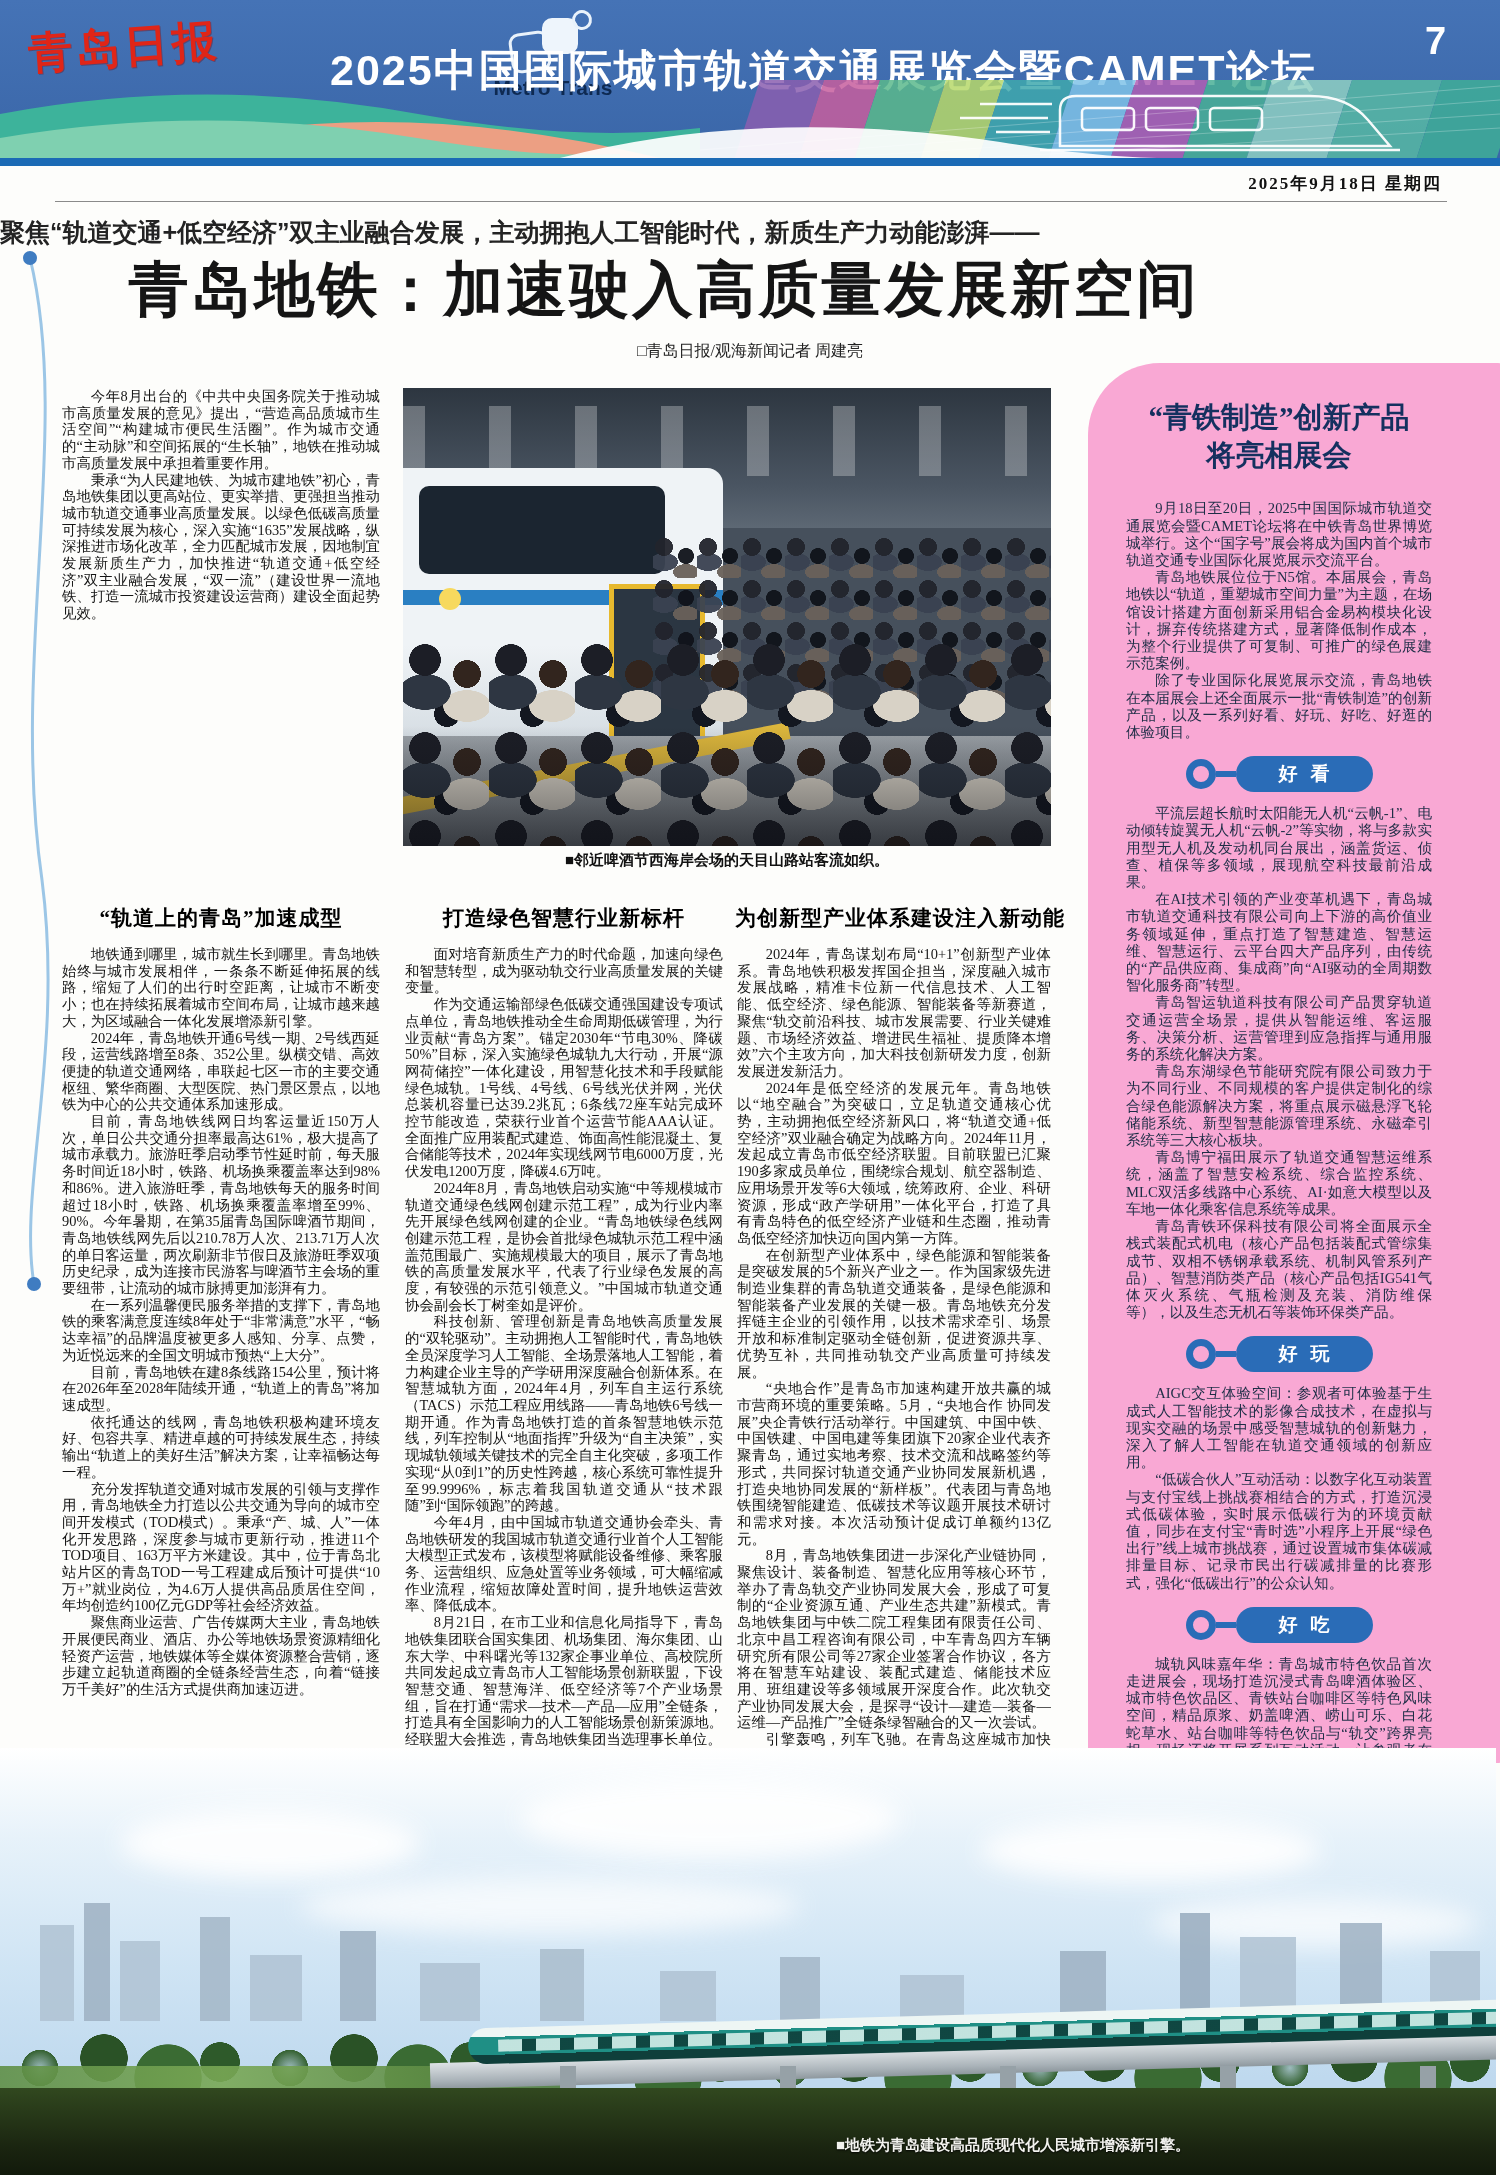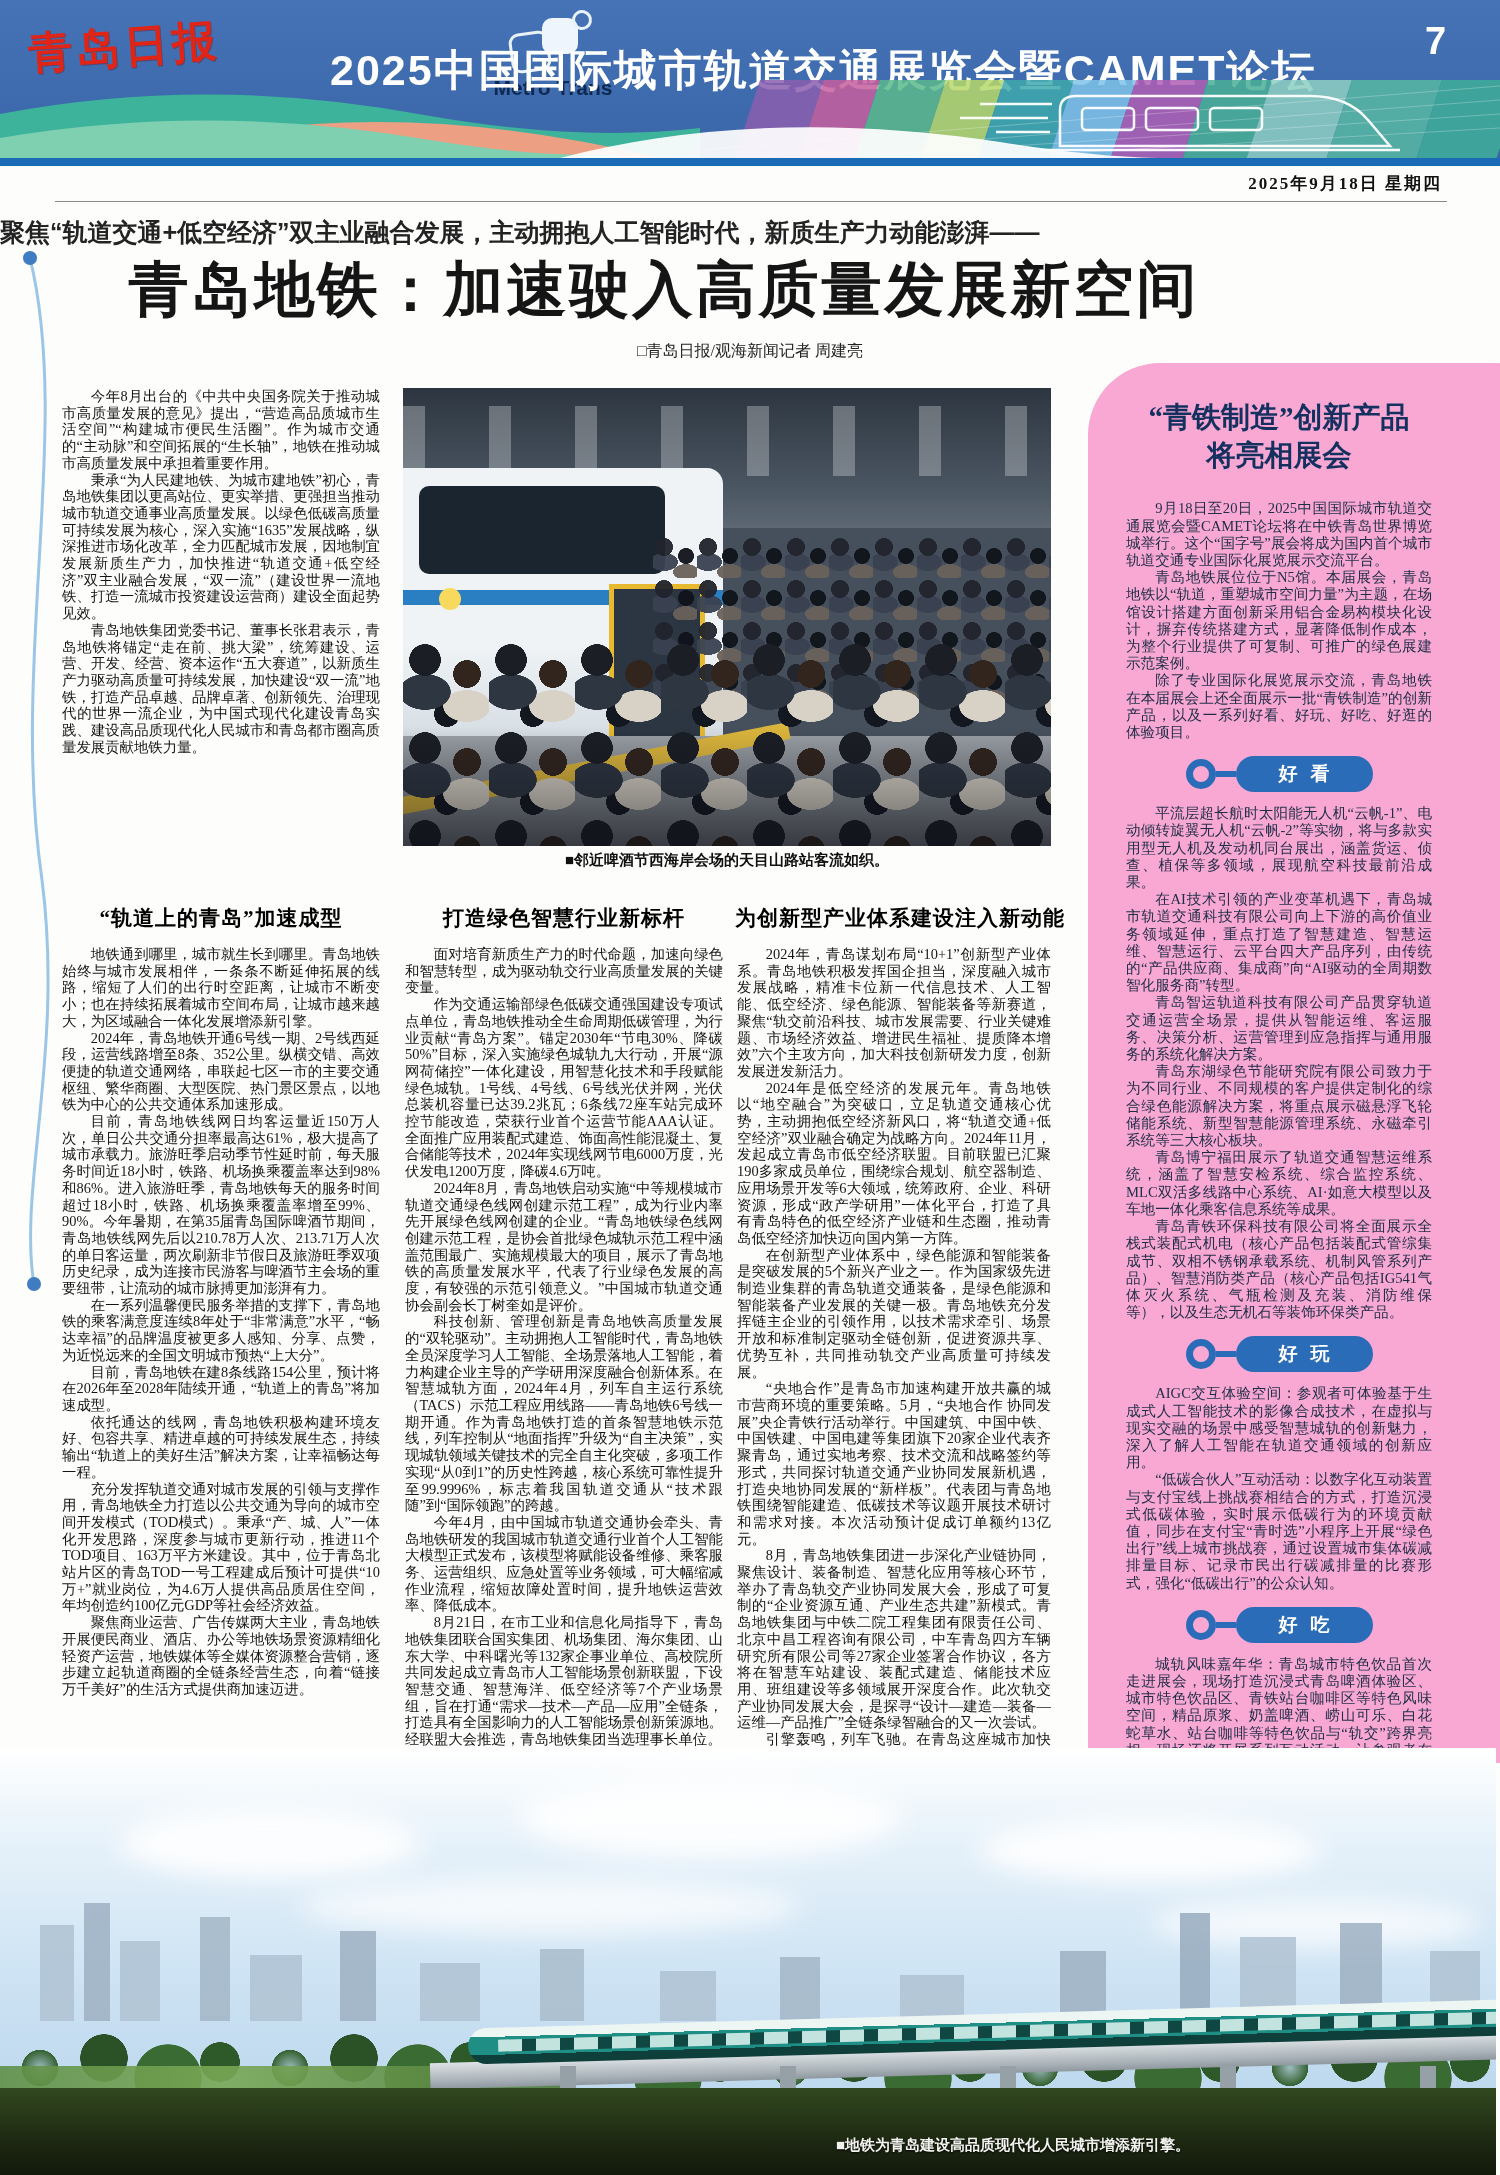--- a/index.html
+++ b/index.html
@@ -171,21 +171,20 @@
 
 <svg class="abs ribbon" width="70" height="1070">
   <path d="M24,18 C66,190 4,420 36,640 C58,810 12,950 28,1044" stroke="#9cc6e6" stroke-width="3" fill="none"></path>
   <circle cx="24" cy="18" r="7" fill="#3f7cc1"></circle>
   <circle cx="28" cy="1044" r="7" fill="#3f7cc1"></circle>
 </svg>
 
 <div class="abs col" style="left:62px;top:388px;">
     <p>今年8月出台的《中共中央国务院关于推动城市高质量发展的意见》提出，“营造高品质城市生活空间”“构建城市便民生活圈”。作为城市交通的“主动脉”和空间拓展的“生长轴”，地铁在推动城市高质量发展中承担着重要作用。</p>
     <p>秉承“为人民建地铁、为城市建地铁”初心，青岛地铁集团以更高站位、更实举措、更强担当推动城市轨道交通事业高质量发展。以绿色低碳高质量可持续发展为核心，深入实施“1635”发展战略，纵深推进市场化改革，全力匹配城市发展，因地制宜发展新质生产力，加快推进“轨道交通+低空经济”双主业融合发展，“双一流”（建设世界一流地铁、打造一流城市投资建设运营商）建设全面起势见效。</p>
-    <p>青岛地铁集团党委书记、董事长张君表示，青岛地铁将锚定“走在前、挑大梁”，统筹建设、运营、开发、经营、资本运作“五大赛道”，以新质生产力驱动高质量可持续发展，加快建设“双一流”地铁，打造产品卓越、品牌卓著、创新领先、治理现代的世界一流企业，为中国式现代化建设青岛实践、建设高品质现代化人民城市和青岛都市圈高质量发展贡献地铁力量。</p>
   </div>
 
 <div class="abs top-photo">
   <div class="tp-ceiling"></div>
   <div class="tp-lights"></div>
   <div class="tp-train">
     <div class="tp-windshield"></div>
     <div class="tp-stripe"></div>
     <div class="tp-door"></div>
     <div class="tp-light"></div>

